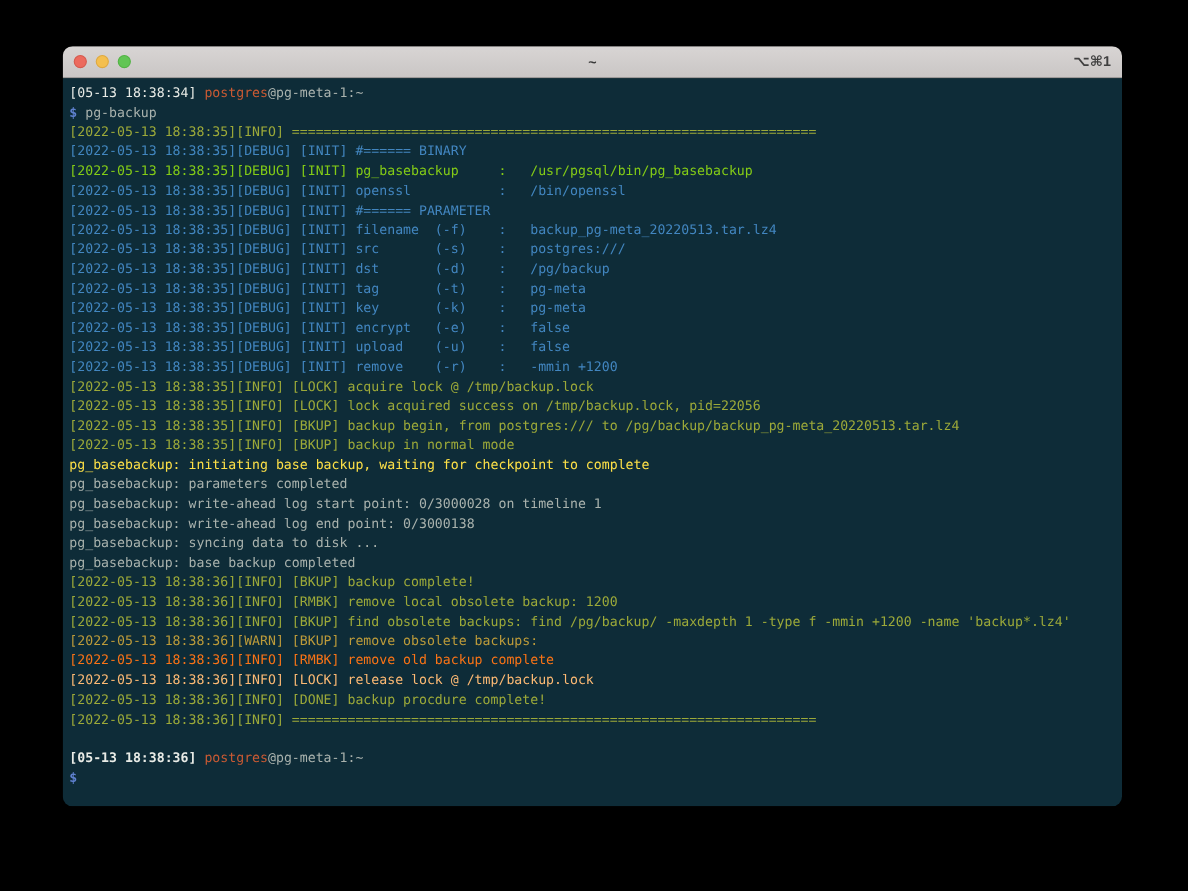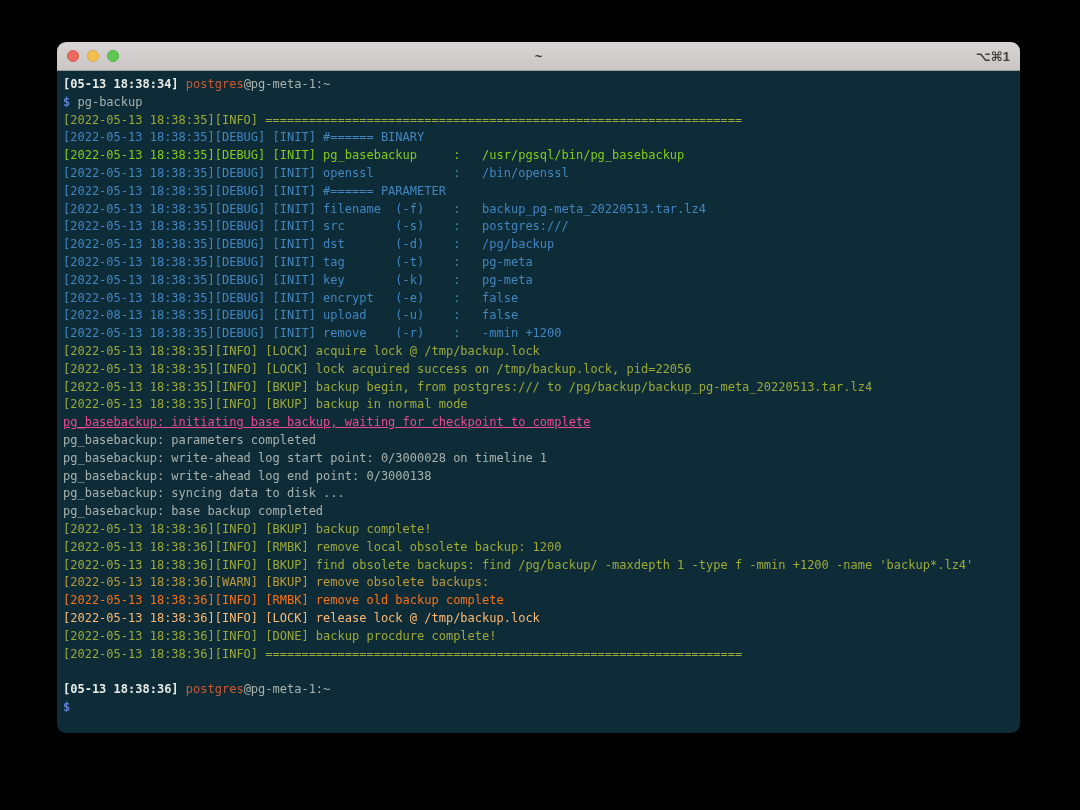--- a/index.html
+++ b/index.html
@@ -78,40 +78,40 @@
     <div class="titlebar">
       <div class="traffic">
         <div class="light close"></div>
         <div class="light min"></div>
         <div class="light max"></div>
       </div>
       <div class="win-title">~</div>
       <div class="win-shortcut">⌥⌘1</div>
     </div>
     <div class="terminal" style="background: rgb(14, 44, 56);">
-        <div class="term-line"><span style="color: rgb(232, 235, 230); font-weight: bold;">[05-13 18:38:34] </span><span style="color: rgb(201, 90, 51);">postgres</span><span style="color: rgb(169, 178, 173);">@pg-meta-1:~</span></div>
+        <div class="term-line"><span style="color: rgb(232, 235, 230); font-weight: normal;">[05-13 18:38:34] </span><span style="color: rgb(201, 90, 51);">postgres</span><span style="color: rgb(169, 178, 173);">@pg-meta-1:~</span></div>
         <div class="term-line"><span style="color: rgb(95, 129, 207); font-weight: bold;">$</span><span style="color: rgb(169, 178, 173);"> pg-backup</span></div>
         <div class="term-line"><span style="color: rgb(156, 169, 57);">[2022-05-13 18:38:35][INFO] ==================================================================</span></div>
         <div class="term-line"><span style="color: rgb(66, 134, 192);">[2022-05-13 18:38:35][DEBUG] [INIT] #====== BINARY</span></div>
         <div class="term-line"><span style="color: #84cc16;">[2022-05-13 18:38:35][DEBUG] [INIT] pg_basebackup     :   /usr/pgsql/bin/pg_basebackup</span></div>
         <div class="term-line"><span style="color: rgb(66, 134, 192);">[2022-05-13 18:38:35][DEBUG] [INIT] openssl           :   /bin/openssl</span></div>
         <div class="term-line"><span style="color: rgb(66, 134, 192);">[2022-05-13 18:38:35][DEBUG] [INIT] #====== PARAMETER</span></div>
         <div class="term-line"><span style="color: rgb(66, 134, 192);">[2022-05-13 18:38:35][DEBUG] [INIT] filename  (-f)    :   backup_pg-meta_20220513.tar.lz4</span></div>
         <div class="term-line"><span style="color: rgb(66, 134, 192);">[2022-05-13 18:38:35][DEBUG] [INIT] src       (-s)    :   postgres:///</span></div>
         <div class="term-line"><span style="color: rgb(66, 134, 192);">[2022-05-13 18:38:35][DEBUG] [INIT] dst       (-d)    :   /pg/backup</span></div>
         <div class="term-line"><span style="color: rgb(66, 134, 192);">[2022-05-13 18:38:35][DEBUG] [INIT] tag       (-t)    :   pg-meta</span></div>
         <div class="term-line"><span style="color: rgb(66, 134, 192);">[2022-05-13 18:38:35][DEBUG] [INIT] key       (-k)    :   pg-meta</span></div>
         <div class="term-line"><span style="color: rgb(66, 134, 192);">[2022-05-13 18:38:35][DEBUG] [INIT] encrypt   (-e)    :   false</span></div>
-        <div class="term-line"><span style="color: rgb(66, 134, 192);">[2022-08-13 18:38:35][DEBUG] [INIT] upload    (-u)    :   false</span></div>
+        <div class="term-line"><span style="color: rgb(66, 134, 192);">[2022-05-13 18:38:35][DEBUG] [INIT] upload    (-u)    :   false</span></div>
         <div class="term-line"><span style="color: rgb(66, 134, 192);">[2022-05-13 18:38:35][DEBUG] [INIT] remove    (-r)    :   -mmin +1200</span></div>
         <div class="term-line"><span style="color: rgb(156, 169, 57);">[2022-05-13 18:38:35][INFO] [LOCK] acquire lock @ /tmp/backup.lock</span></div>
         <div class="term-line"><span style="color: rgb(156, 169, 57);">[2022-05-13 18:38:35][INFO] [LOCK] lock acquired success on /tmp/backup.lock, pid=22056</span></div>
         <div class="term-line"><span style="color: rgb(156, 169, 57);">[2022-05-13 18:38:35][INFO] [BKUP] backup begin, from postgres:/// to /pg/backup/backup_pg-meta_20220513.tar.lz4</span></div>
         <div class="term-line"><span style="color: rgb(156, 169, 57);">[2022-05-13 18:38:35][INFO] [BKUP] backup in normal mode</span></div>
-        <div class="term-line"><span style="color: #ec4899; text-decoration: underline;">pg_basebackup: initiating base backup, waiting for checkpoint to complete</span></div>
+        <div class="term-line"><span style="color: #fde047;">pg_basebackup: initiating base backup, waiting for checkpoint to complete</span></div>
         <div class="term-line"><span style="color: rgb(169, 178, 173);">pg_basebackup: parameters completed</span></div>
         <div class="term-line"><span style="color: rgb(169, 178, 173);">pg_basebackup: write-ahead log start point: 0/3000028 on timeline 1</span></div>
         <div class="term-line"><span style="color: rgb(169, 178, 173);">pg_basebackup: write-ahead log end point: 0/3000138</span></div>
         <div class="term-line"><span style="color: rgb(169, 178, 173);">pg_basebackup: syncing data to disk ...</span></div>
         <div class="term-line"><span style="color: rgb(169, 178, 173);">pg_basebackup: base backup completed</span></div>
         <div class="term-line"><span style="color: rgb(156, 169, 57);">[2022-05-13 18:38:36][INFO] [BKUP] backup complete!</span></div>
         <div class="term-line"><span style="color: rgb(156, 169, 57);">[2022-05-13 18:38:36][INFO] [RMBK] remove local obsolete backup: 1200</span></div>
         <div class="term-line"><span style="color: rgb(156, 169, 57);">[2022-05-13 18:38:36][INFO] [BKUP] find obsolete backups: find /pg/backup/ -maxdepth 1 -type f -mmin +1200 -name 'backup*.lz4'</span></div>
         <div class="term-line"><span style="color: rgb(189, 155, 58);">[2022-05-13 18:38:36][WARN] [BKUP] remove obsolete backups:</span></div>
         <div class="term-line"><span style="color: #f97316;">[2022-05-13 18:38:36][INFO] [RMBK] remove old backup complete</span></div>

